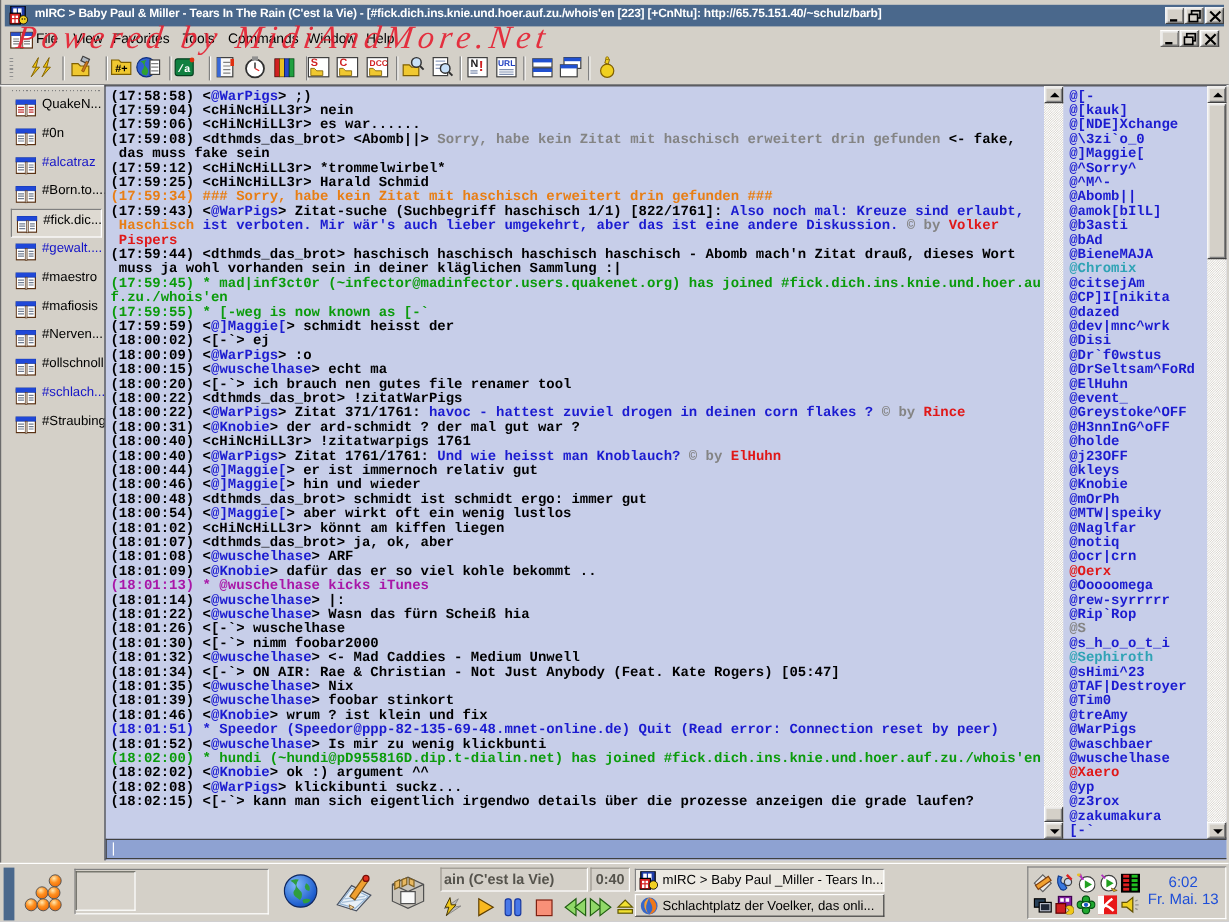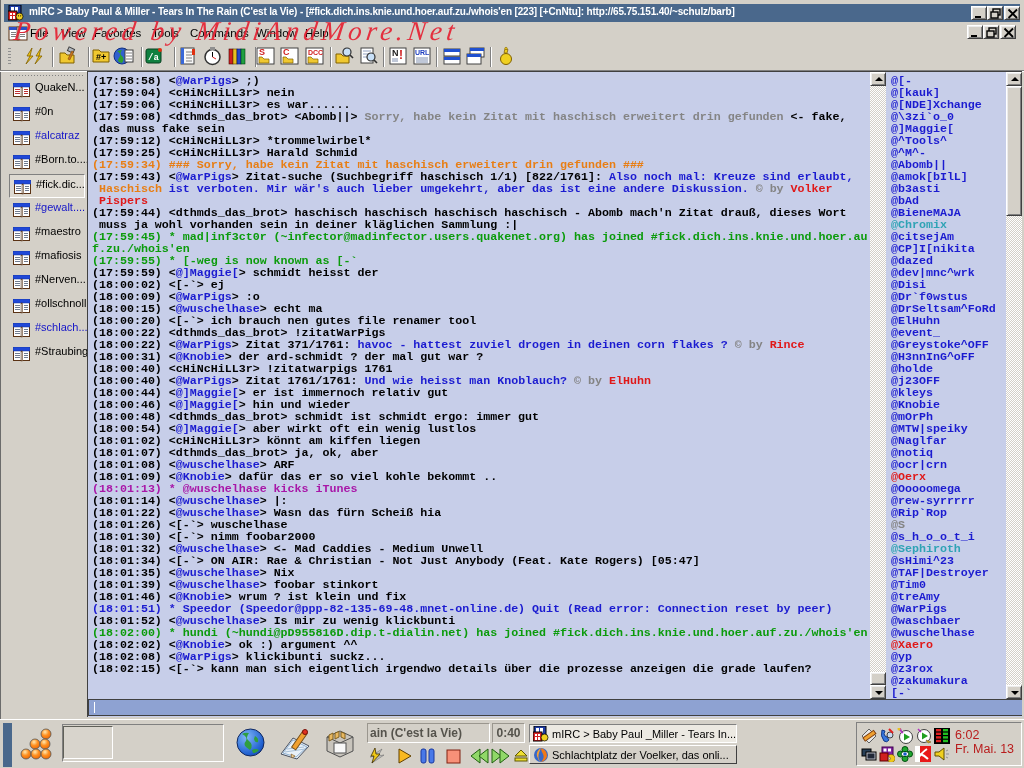--- a/index.html
+++ b/index.html
@@ -50,21 +50,21 @@
 
 #task{position:absolute;left:0;top:719px;width:1024px;height:49px;background:#d4d0c8;border-top:1px solid #fff}
 #tgrip{position:absolute;left:3px;top:3px;width:9px;height:44px;background:#4a688c}
 .qlpanel{position:absolute;left:62px;top:4px;width:162px;height:38px;border:1px solid;border-color:#808080 #fff #fff #808080}
 .qlbox{position:absolute;left:0px;top:1px;width:50px;height:33px;background:#d8d4cc;border:1px solid;border-color:#606058 #fff #fff #606058}
 .tbtn{position:absolute;left:529px;width:208px;height:19px;font-size:11px;color:#000;white-space:nowrap;overflow:hidden}
 .tbtn .lab{position:absolute;left:22px;top:3px}
 .tbtn1{top:4px;background:#ece9e2;border:1px solid;border-color:#808080 #fff #fff #808080}
 .tbtn2{top:25px;background:#d4d0c8;border:1px solid;border-color:#fff #404040 #404040 #fff}
 #tray{position:absolute;left:856px;top:2px;width:166px;height:44px;border:1px solid;border-color:#808080 #fff #fff #808080}
-#clock{position:absolute;left:955px;top:8px;width:62px;font-size:12.5px;color:#b91c1c;}
+#clock{position:absolute;left:955px;top:8px;width:62px;font-size:12.5px;color:#1d4ed8;text-align:center}
 #media{position:absolute;left:367px;top:3px;width:158px;height:20px}
 .mbox{position:absolute;height:20px;border:1px solid;border-color:#9a968e #fff #fff #9a968e;color:#55534c;font-weight:bold;font-size:12px;line-height:18px;overflow:hidden}
 </style></head><body>
 <div id="frame"></div>
 
 <div id="title">
  <svg class="abs" style="left:4px;top:1px" width="16" height="16" viewBox="0 0 16 16">
   <rect x="1" y="0" width="12" height="10" fill="#1f3ca6" stroke="#000"></rect>
   <rect x="3" y="2" width="3" height="5" fill="#fff"></rect>
       <rect x="7" y="2" width="3" height="5" fill="#fff"></rect>
@@ -485,21 +485,21 @@
 <div class="thumb" style="left:870px;top:672px;height:13px"></div>
 <div class="sbb" style="left:870px;top:685px">
     <div class="arr dn"></div>
   </div>
 <div id="nlist">
 <div class="cb">@[-</div>
     <div class="cb">@[kauk]</div>
     <div class="cb">@[NDE]Xchange</div>
     <div class="cb">@\3zi`o_0</div>
     <div class="cb">@]Maggie[</div>
-    <div class="cb">@^Tools^</div>
+    <div class="cb">@^Sorry^</div>
     <div class="cb">@^M^-</div>
     <div class="cb">@Abomb||</div>
     <div class="cb">@amok[bIlL]</div>
     <div class="cb">@b3asti</div>
     <div class="cb">@bAd</div>
     <div class="cb">@BieneMAJA</div>
     <div class="cc">@Chromix</div>
     <div class="cb">@citsejAm</div>
     <div class="cb">@CP]I[nikita</div>
     <div class="cb">@dazed</div>

